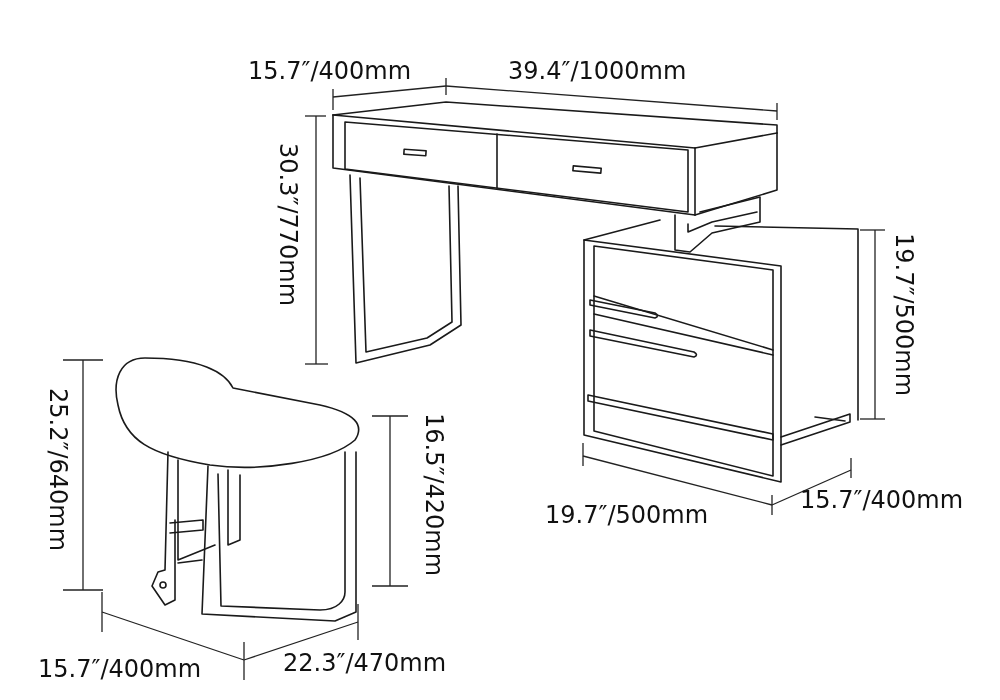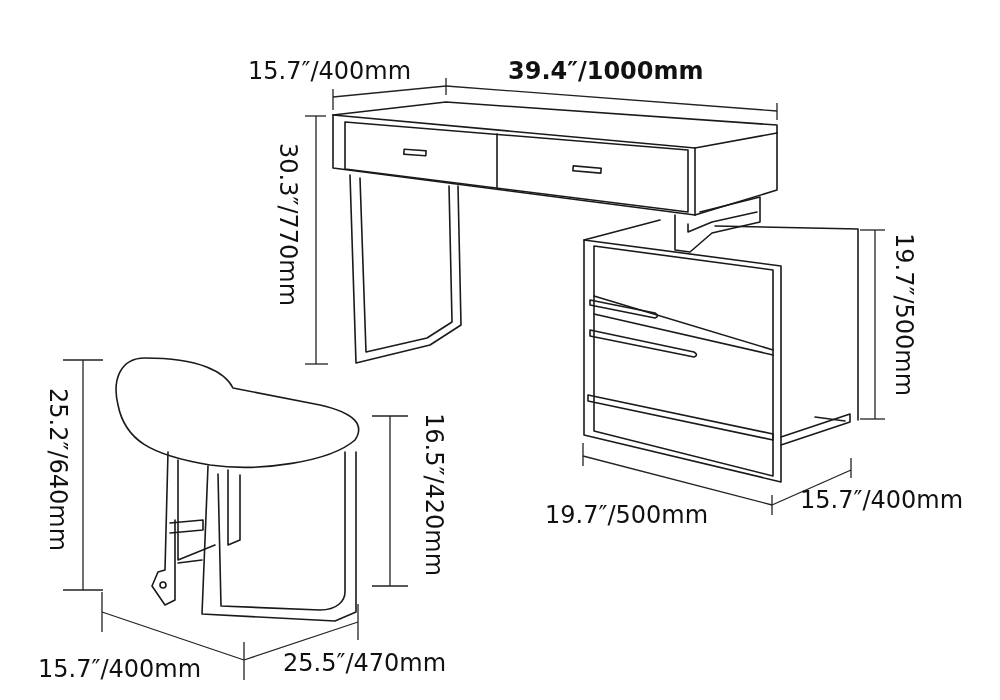--- a/index.html
+++ b/index.html
@@ -97,23 +97,23 @@
 
     <line class="dim" x1="102" y1="592" x2="102" y2="632"></line>
     <line class="dim" x1="102" y1="612" x2="244" y2="660"></line>
     <line class="dim" x1="244" y1="642" x2="244" y2="680"></line>
     <line class="dim" x1="244" y1="660" x2="358" y2="622"></line>
     <line class="dim" x1="358" y1="604" x2="358" y2="640"></line>
   </g>
 </svg>
 
 <div class="lbl" style="left:248px;top:59px;">15.7″/400mm</div>
-<div class="lbl" style="left:508px;top:59px;font-weight:bold;">39.4″/1000mm</div>
+<div class="lbl" style="left:508px;top:59px;">39.4″/1000mm</div>
 <div class="lbl vert" style="left:300px;top:143px;">30.3″/770mm</div>
 
 <div class="lbl vert" style="left:916px;top:233px;">19.7″/500mm</div>
 <div class="lbl" style="left:545px;top:503px;">19.7″/500mm</div>
 <div class="lbl" style="left:800px;top:488px;">15.7″/400mm</div>
 
 <div class="lbl vert" style="left:70px;top:388px;">25.2″/640mm</div>
 <div class="lbl vert" style="left:446px;top:413px;">16.5″/420mm</div>
 <div class="lbl" style="left:38px;top:657px;">15.7″/400mm</div>
-<div class="lbl" style="left:283px;top:651px;">25.5″/470mm</div>
+<div class="lbl" style="left:283px;top:651px;">22.3″/470mm</div>
 
 </body></html>

